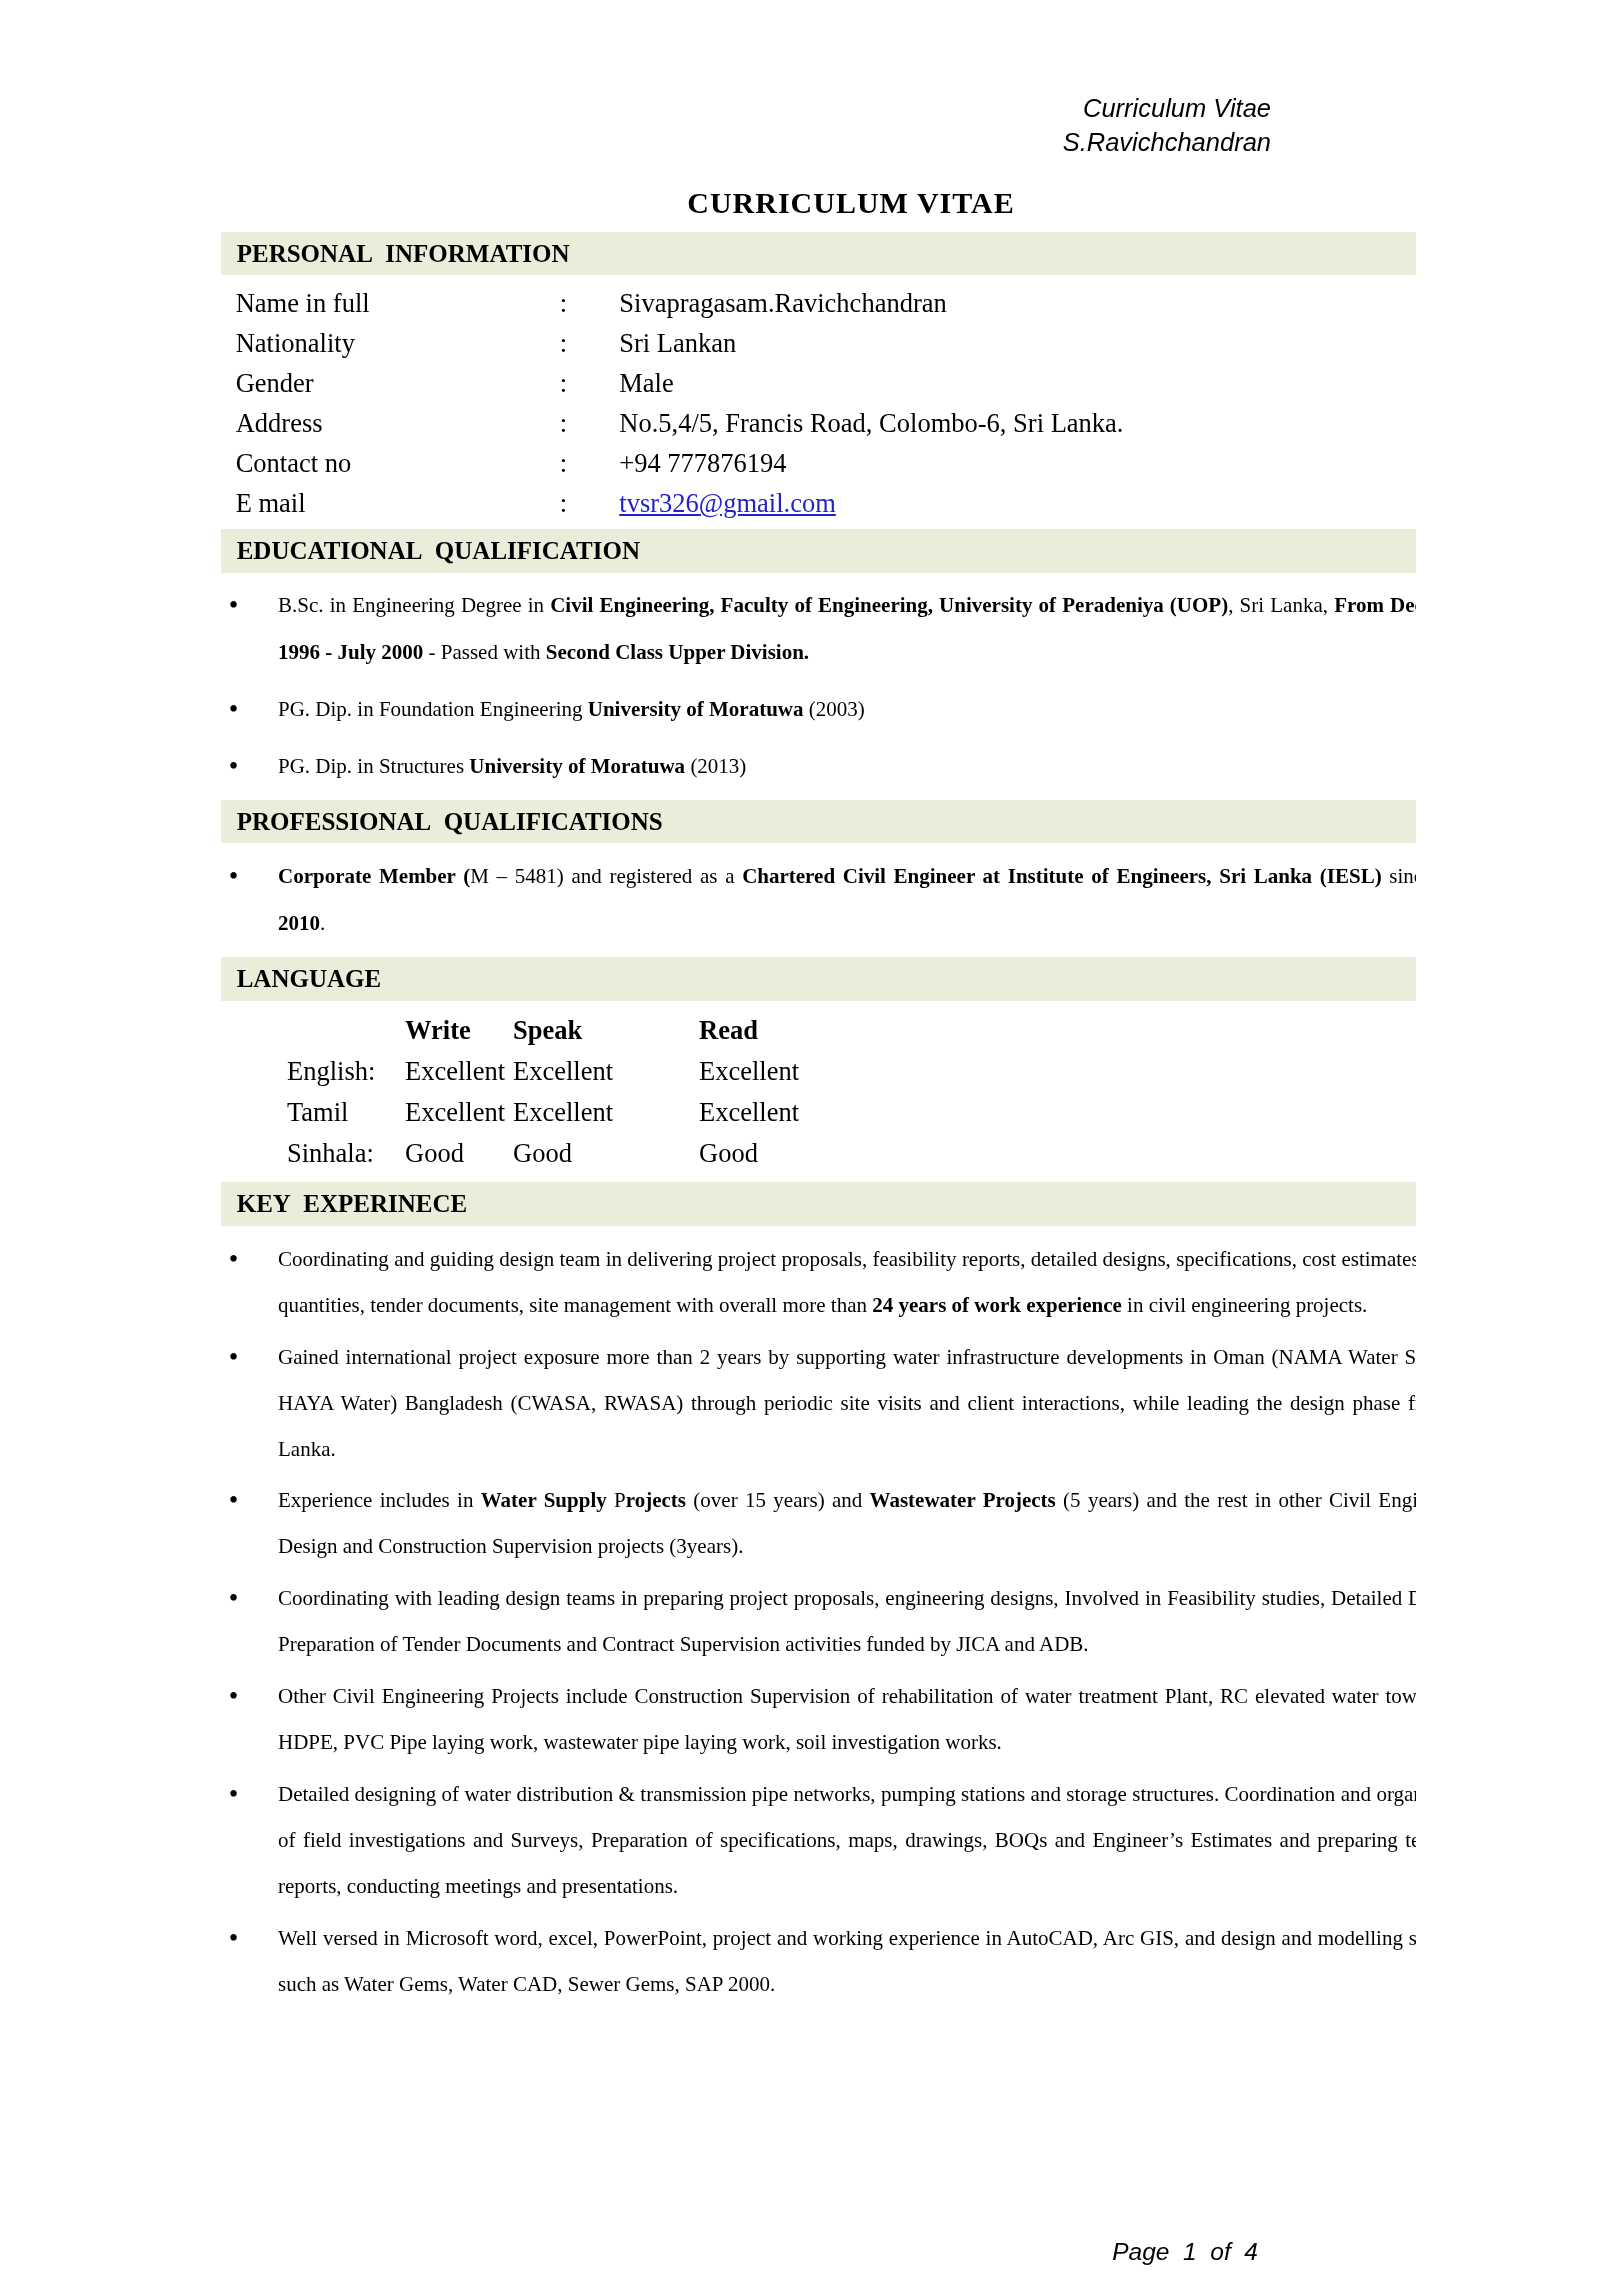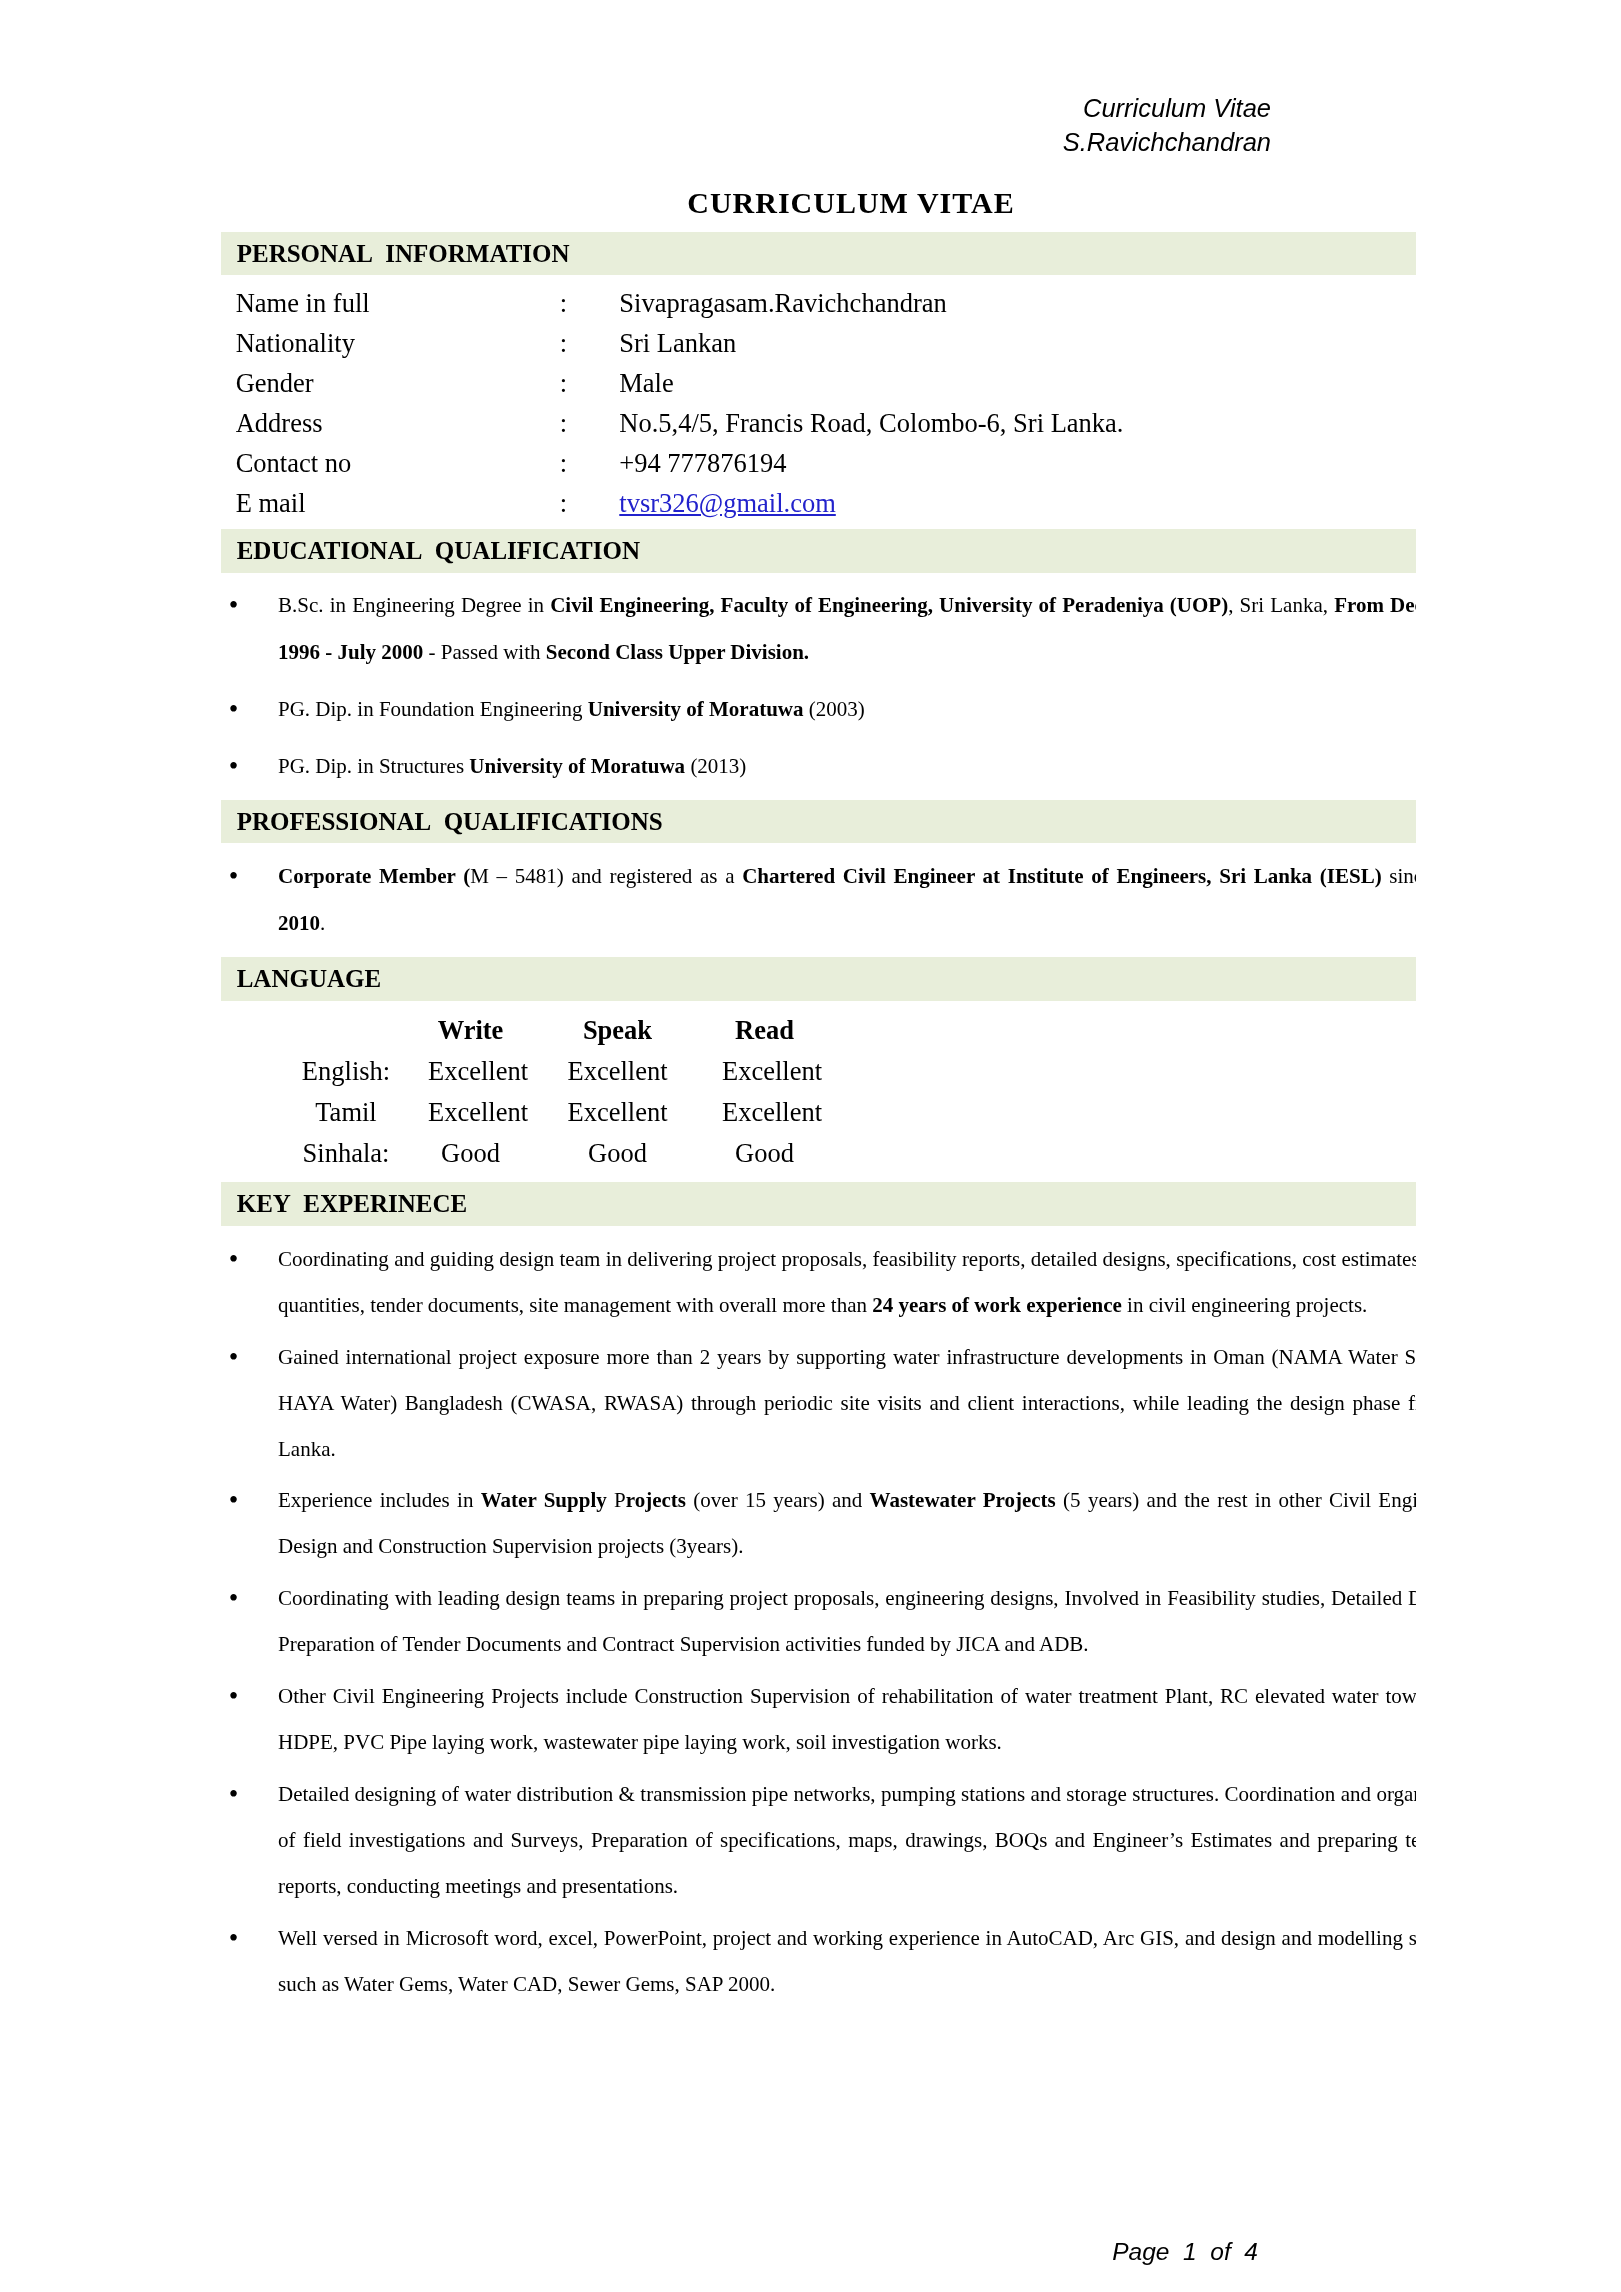--- a/index.html
+++ b/index.html
@@ -57,22 +57,22 @@
   .bullet::before{
     content:"\2022";
     position:absolute;left:7.8px;top:0;
     font-size:27.4px;
   }
   .bullets.exp .bullet{margin-bottom:5.9px;line-height:46px;}
   .b{font-weight:bold;}
   
   .lang-table{padding:9.8px 0 7.8px 66px;font-size:26.5px;}
   .lang-row{display:grid;grid-template-columns:118px 108px 186px 108px;line-height:41px;}
-  .lang-cell{text-align:center;display:block;margin-left:23px;}
-  .lang-label{text-align:center;display:block;}
+  .lang-cell{text-align:left;display:block;}
+  .lang-label{text-align:left;display:block;}
   .lang-head span{font-weight:bold;}
 </style>
 </head>
 <body>
 
 <div class="page">
 
   <div class="doc-header">
     <div>Curriculum Vitae</div>
     <div>S.Ravichchandran</div>

